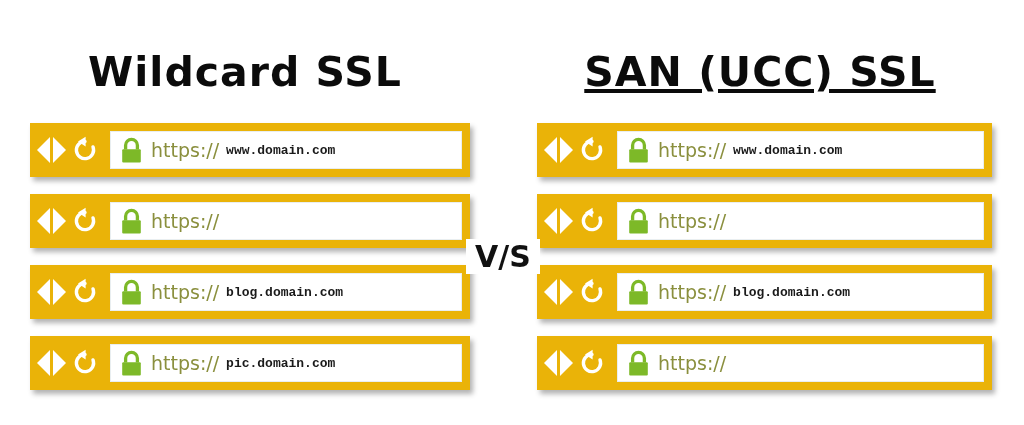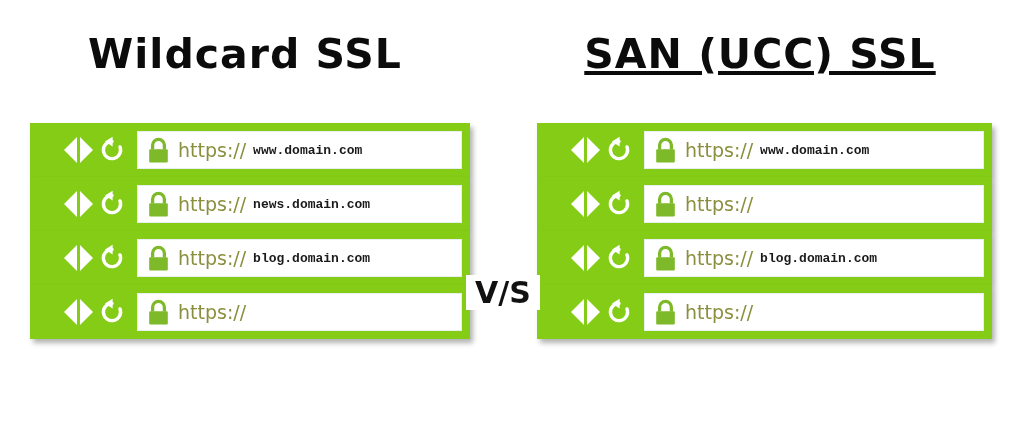--- a/index.html
+++ b/index.html
@@ -11,21 +11,21 @@
     width: 1024px;
     height: 425px;
     position: relative;
     overflow: hidden;
     font-family: "Liberation Sans", sans-serif;
   }
 
   
   .title {
     position: absolute;
-    top: 30px;
+    top: 48px;
     font-family: "DejaVu Sans", sans-serif;
     font-weight: bold;
     font-size: 41px;
     letter-spacing: 1px;
     color: #0b0b0b;
     text-align: center;
     white-space: nowrap;
   }
   #title-left  { left: 0;    width: 490px; }
   #title-right { left: 510px; width: 500px; text-decoration: underline; }
@@ -37,40 +37,40 @@
     top: 239px;
     width: 74px;
     text-align: center;
     font-family: "DejaVu Sans", sans-serif;
     font-weight: bold;
     font-size: 30px;
     color: #111111;
     letter-spacing: 0px;
     z-index: 10;
     background: #ffffff;
-    margin-top: 36px;
   }
 
   
   .column {
     position: absolute;
     top: 123px;
   }
   #column-left  { left: 30px;  width: 440px; }
   #column-right { left: 537px; width: 455px; }
 
   
   .browser-bar {
     position: relative;
     height: 54px;
-    background: #84cc16;
+    margin-bottom: 17px;
+    background: #eab308;
     box-shadow: 3px 4px 5px rgba(0,0,0,0.30);
     display: flex;
     align-items: center;
-    padding-left: 34px;
+    padding-left: 7px;
     box-sizing: border-box;
   }
 
   
   .nav-icons {
     display: flex;
     align-items: center;
     flex: 0 0 auto;
   }
   .tri {
@@ -151,21 +151,20 @@
         <path d="M14 5.4 a8.6 8.6 0 1 0 8.0 5.5" fill="none" stroke="#ffffff" stroke-width="3.4" stroke-linecap="round"></path>
         <polygon points="14.6,0.8 14.6,10.4 7.0,5.6" fill="#ffffff"></polygon>
       </svg>
     </div>
     <div class="url-field">
       <svg class="lock-icon" width="23" height="27" viewBox="0 0 23 27">
         <path d="M5.6 12.5 V8.3 a5.9 5.9 0 0 1 11.8 0 V12.5" fill="none" stroke="#7db928" stroke-width="3.3"></path>
         <rect x="2.2" y="12.2" width="18.6" height="13.4" rx="1.1" fill="#7db928"></rect>
       </svg>
       <span class="scheme">https://</span>
-      <span class="host">news.domain.com</span>
     </div>
   </div>
 
   <div class="browser-bar">
     <div class="nav-icons">
       <span class="tri tri-back"></span>
       <span class="tri tri-forward"></span>
       <svg class="reload-icon" width="28" height="28" viewBox="0 0 28 28">
         <path d="M14 5.4 a8.6 8.6 0 1 0 8.0 5.5" fill="none" stroke="#ffffff" stroke-width="3.4" stroke-linecap="round"></path>
         <polygon points="14.6,0.8 14.6,10.4 7.0,5.6" fill="#ffffff"></polygon>
@@ -189,20 +188,21 @@
         <path d="M14 5.4 a8.6 8.6 0 1 0 8.0 5.5" fill="none" stroke="#ffffff" stroke-width="3.4" stroke-linecap="round"></path>
         <polygon points="14.6,0.8 14.6,10.4 7.0,5.6" fill="#ffffff"></polygon>
       </svg>
     </div>
     <div class="url-field">
       <svg class="lock-icon" width="23" height="27" viewBox="0 0 23 27">
         <path d="M5.6 12.5 V8.3 a5.9 5.9 0 0 1 11.8 0 V12.5" fill="none" stroke="#7db928" stroke-width="3.3"></path>
         <rect x="2.2" y="12.2" width="18.6" height="13.4" rx="1.1" fill="#7db928"></rect>
       </svg>
       <span class="scheme">https://</span>
+      <span class="host">pic.domain.com</span>
     </div>
   </div>
 
 </div>
 
 <div class="column" id="column-right">
 
   <div class="browser-bar">
     <div class="nav-icons">
       <span class="tri tri-back"></span>

